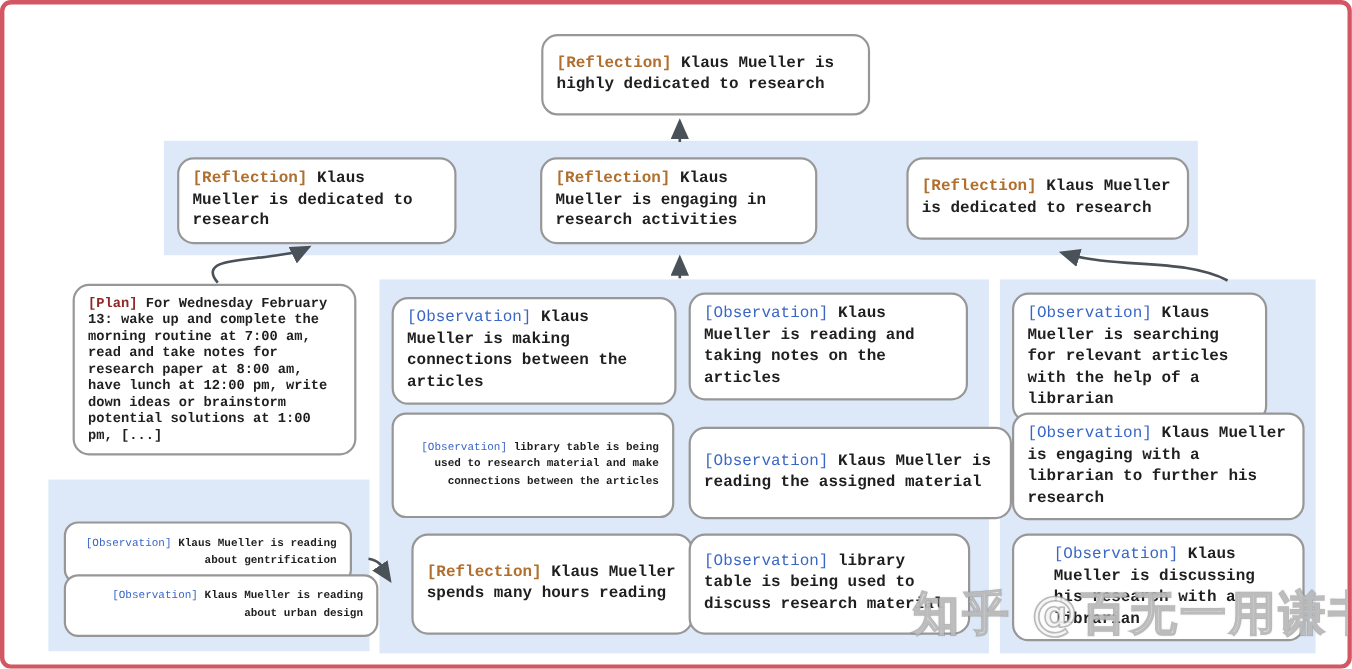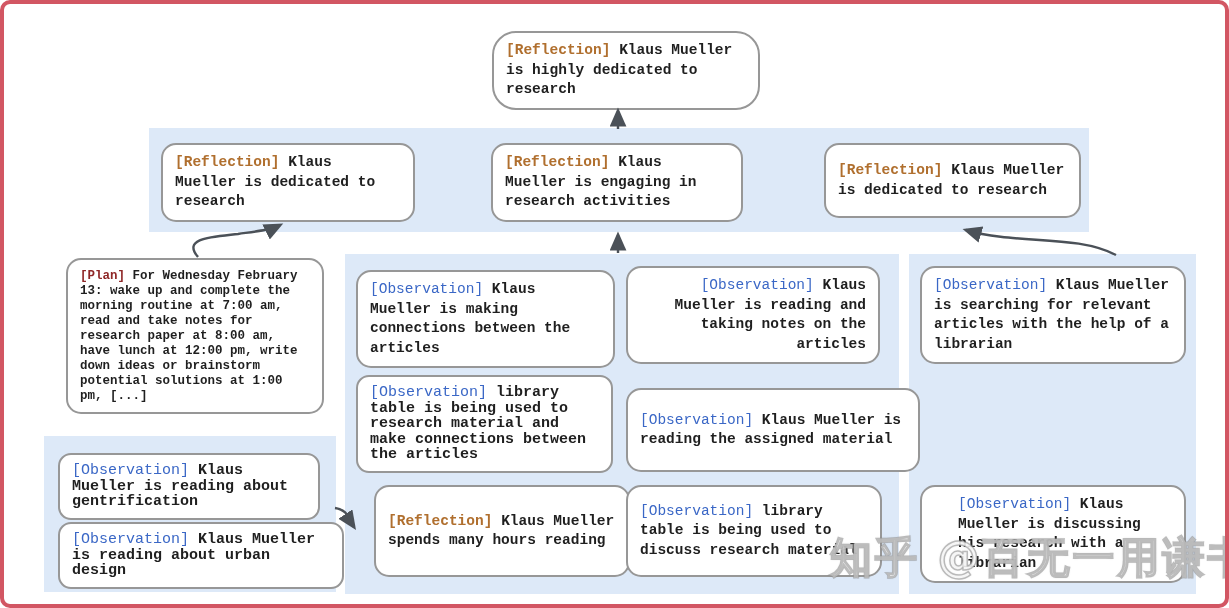--- a/index.html
+++ b/index.html
@@ -27,21 +27,21 @@
     align-items:center;
     padding:8px 12px;
     z-index:2;
   }
   .node .txt{
     font-family:"Liberation Mono", monospace;
     font-weight:700;
     color:#1f1f1f;
   }
   .std .txt{font-size:14.5px;line-height:19.5px;}
-  .small .txt{font-size:15px;line-height:15.5px;}
+  .small .txt{font-size:10px;line-height:15.5px;text-align:right;}
   .plan-box .txt{font-size:12.5px;line-height:15px;}
   .small{border-radius:13px;}
   .tag{font-weight:700;}
   .t-reflection{color:#b06f2e;}
   .t-plan{color:#8f2727;}
   .t-observation{color:#3a67c6;font-weight:500;}
   .body{font-weight:700;color:#1f1f1f;}
   #arrows{position:absolute;left:0;top:0;z-index:3;pointer-events:none;}
   #watermark{
     position:absolute;
@@ -60,21 +60,21 @@
 </head>
 <body>
 
 <div id="canvas">
 
   <div class="panel" style="left:145px;top:124px;width:940px;height:104px;"></div>
   <div class="panel" style="left:40px;top:432px;width:292px;height:156px;"></div>
   <div class="panel" style="left:341px;top:250px;width:554px;height:340px;"></div>
   <div class="panel" style="left:905px;top:250px;width:287px;height:340px;"></div>
 
-  <div class="node std" style="left:488px;top:27px;width:268px;min-height:74px;border-radius:24px;">
+  <div class="node std" style="left:488px;top:27px;width:299px;min-height:74px;">
     <div class="txt">
       <span class="tag t-reflection">[Reflection]</span>
       <span class="body">Klaus Mueller is highly dedicated to research</span>
     </div>
   </div>
 
   <div class="node std" style="left:157px;top:139px;width:254px;min-height:75px;">
     <div class="txt">
       <span class="tag t-reflection">[Reflection]</span>
       <span class="body">Klaus Mueller is dedicated to research</span>
@@ -93,21 +93,21 @@
     </div>
   </div>
 
   <div class="node plan-box" style="left:62px;top:254px;width:258px;min-height:156px;">
     <div class="txt">
       <span class="tag t-plan">[Plan]</span>
       <span class="body">For Wednesday February 13: wake up and complete the morning routine at 7:00 am, read and take notes for research paper at 8:00 am, have lunch at 12:00 pm, write down ideas or brainstorm potential solutions at 1:00 pm, [...]</span>
     </div>
   </div>
 
-  <div class="node small" style="left:54px;top:449px;width:262px;min-height:57px;">
+  <div class="node small" style="left:54px;top:470px;width:262px;min-height:57px;">
     <div class="txt">
       <span class="tag t-observation">[Observation]</span>
       <span class="body">Klaus Mueller is reading about gentrification</span>
     </div>
   </div>
   <div class="node small" style="left:54px;top:518px;width:286px;min-height:57px;">
     <div class="txt">
       <span class="tag t-observation">[Observation]</span>
       <span class="body">Klaus Mueller is reading about urban design</span>
     </div>
@@ -125,43 +125,49 @@
       <span class="body">library table is being used to research material and make connections between the articles</span>
     </div>
   </div>
   <div class="node std" style="left:352px;top:481px;width:256px;min-height:92px;margin-left:18px;">
     <div class="txt">
       <span class="tag t-reflection">[Reflection]</span>
       <span class="body">Klaus Mueller spends many hours reading</span>
     </div>
   </div>
 
-  <div class="node std" style="left:622px;top:262px;width:254px;min-height:96px;text-align:right;">
+  <div class="node std" style="left:622px;top:262px;width:254px;min-height:96px;">
     <div class="txt">
       <span class="tag t-observation">[Observation]</span>
       <span class="body">Klaus Mueller is reading and taking notes on the articles</span>
     </div>
   </div>
   <div class="node std" style="left:622px;top:384px;width:294px;min-height:84px;">
     <div class="txt">
       <span class="tag t-observation">[Observation]</span>
       <span class="body">Klaus Mueller is reading the assigned material</span>
     </div>
   </div>
   <div class="node std" style="left:622px;top:481px;width:256px;min-height:92px;">
     <div class="txt">
       <span class="tag t-observation">[Observation]</span>
       <span class="body">library table is being used to discuss research material</span>
     </div>
   </div>
 
-  <div class="node std" style="left:916px;top:262px;width:266px;min-height:98px;">
+  <div class="node std" style="left:916px;top:262px;width:232px;min-height:98px;">
     <div class="txt">
       <span class="tag t-observation">[Observation]</span>
       <span class="body">Klaus Mueller is searching for relevant articles with the help of a librarian</span>
+    </div>
+  </div>
+  <div class="node std" style="left:916px;top:371px;width:266px;min-height:96px;">
+    <div class="txt">
+      <span class="tag t-observation">[Observation]</span>
+      <span class="body">Klaus Mueller is engaging with a librarian to further his research</span>
     </div>
   </div>
   <div class="node std" style="left:916px;top:481px;width:266px;min-height:97px;padding-left:36px;">
     <div class="txt">
       <span class="tag t-observation">[Observation]</span>
       <span class="body">Klaus Mueller is discussing his research with a librarian</span>
     </div>
   </div>
 
   <svg id="arrows" width="1229" height="608" viewBox="0 0 1229 608">

